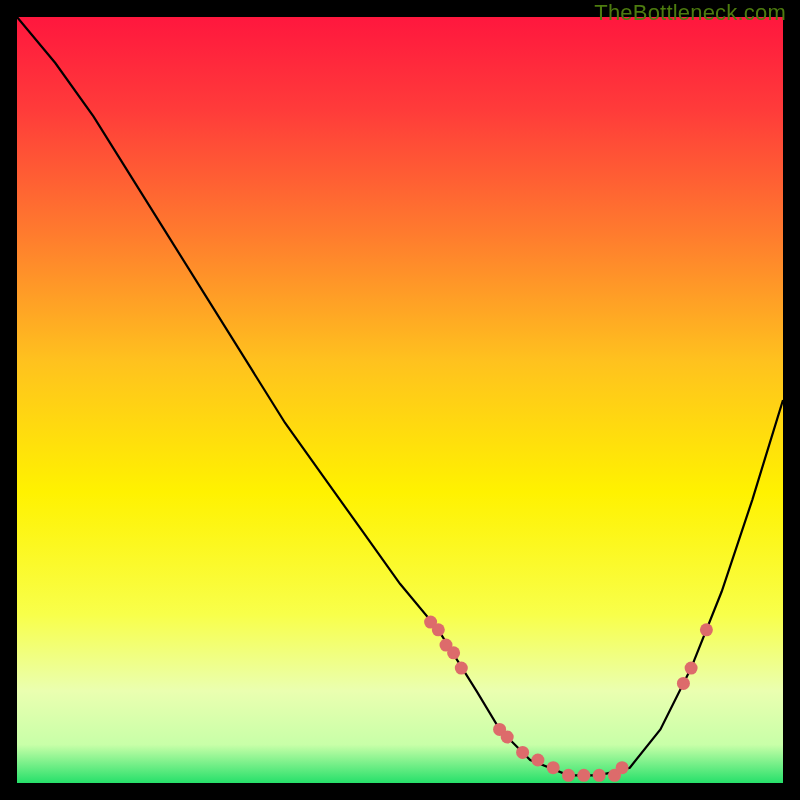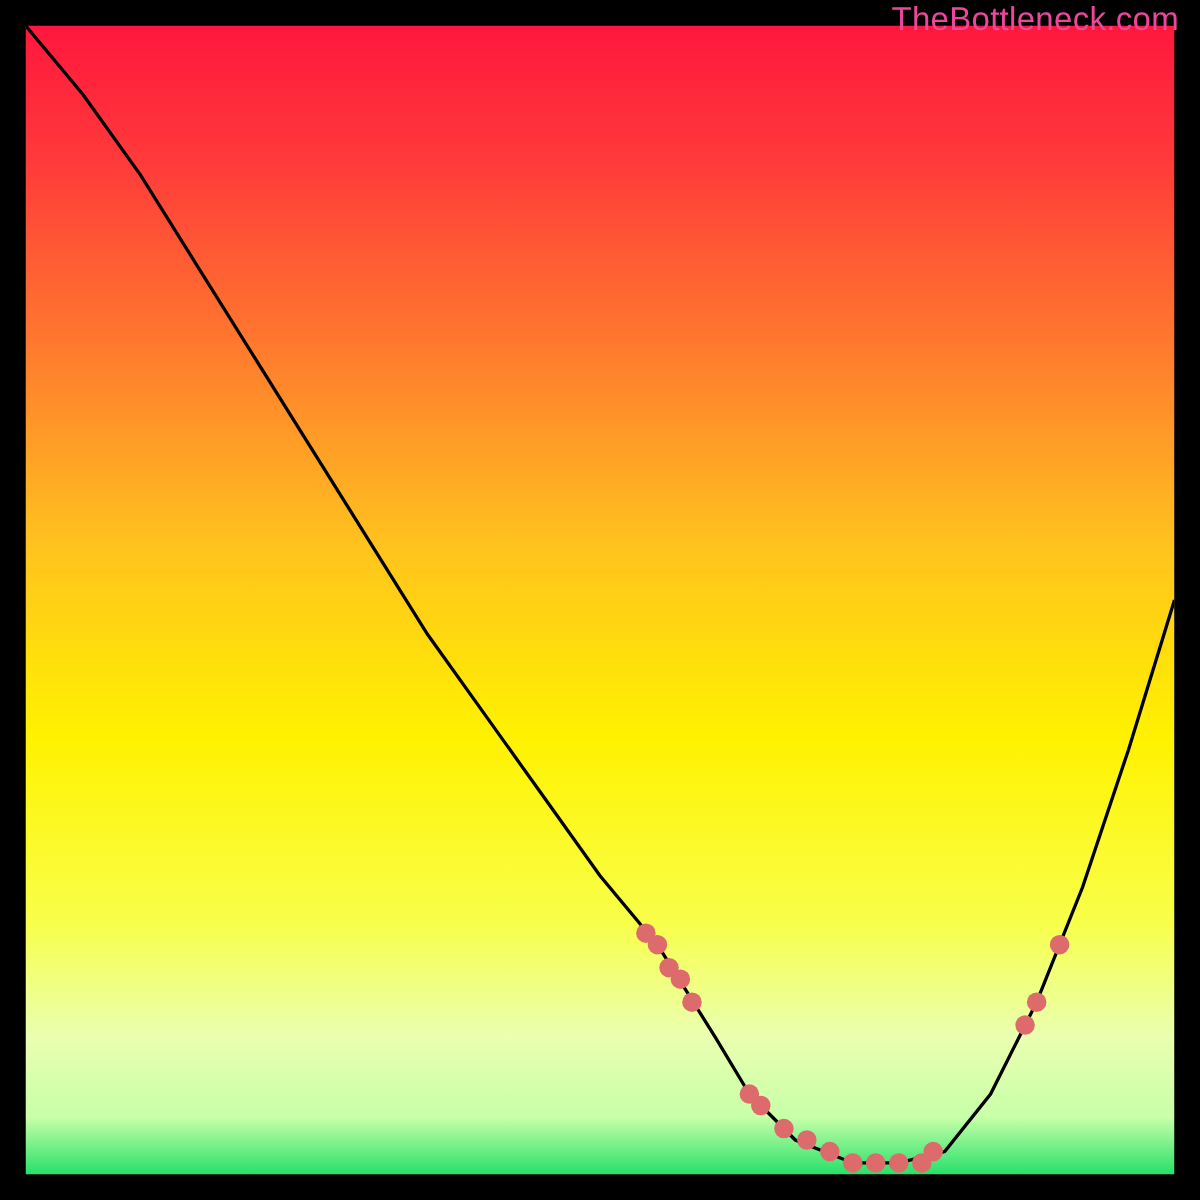--- a/index.html
+++ b/index.html
@@ -24,21 +24,21 @@
     left: 0;
     top: 0;
     width: 766px;
     height: 766px;
     display: block;
   }
   .watermark {
     position: absolute;
     top: 0px;
     right: 14px;
-    color: #ec4899;
+    color: #4d7c0f;
     font-size: 22px;
     font-weight: 500;
     letter-spacing: 0.2px;
   }
 </style>
 </head>
 <body>
 
 <div class="frame">
   <svg class="plot" viewBox="0 0 766 766" preserveAspectRatio="none">

